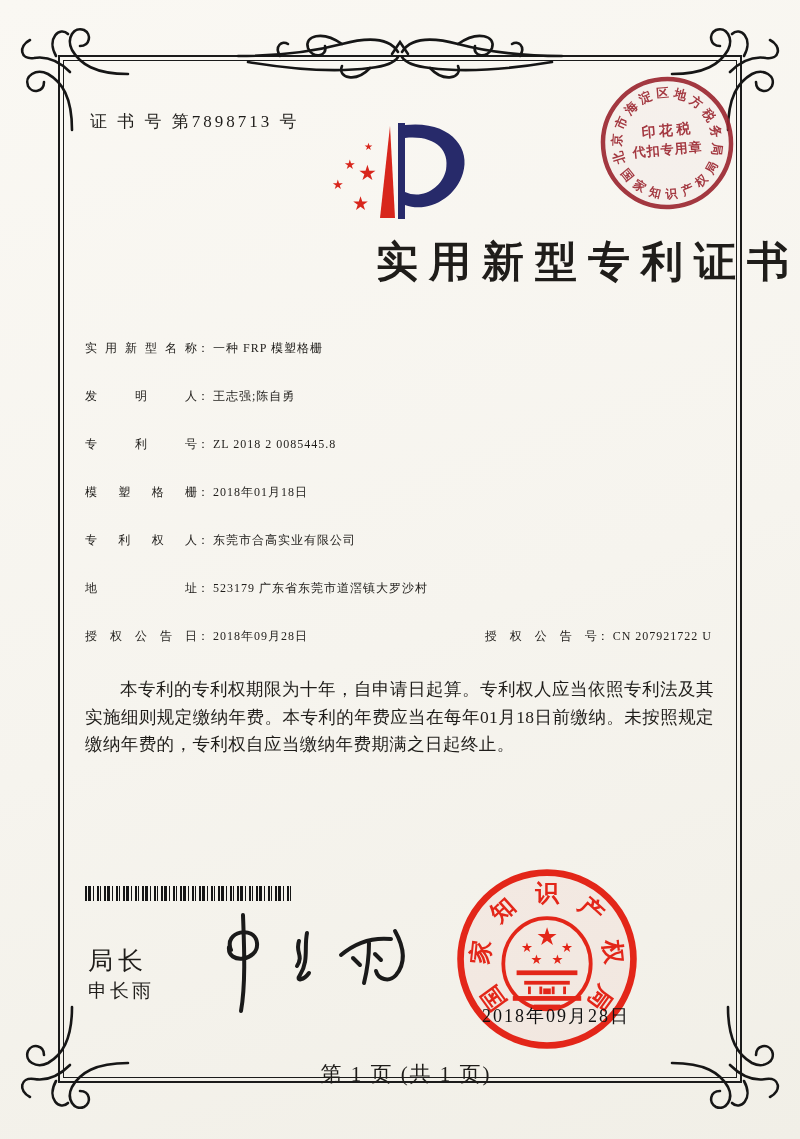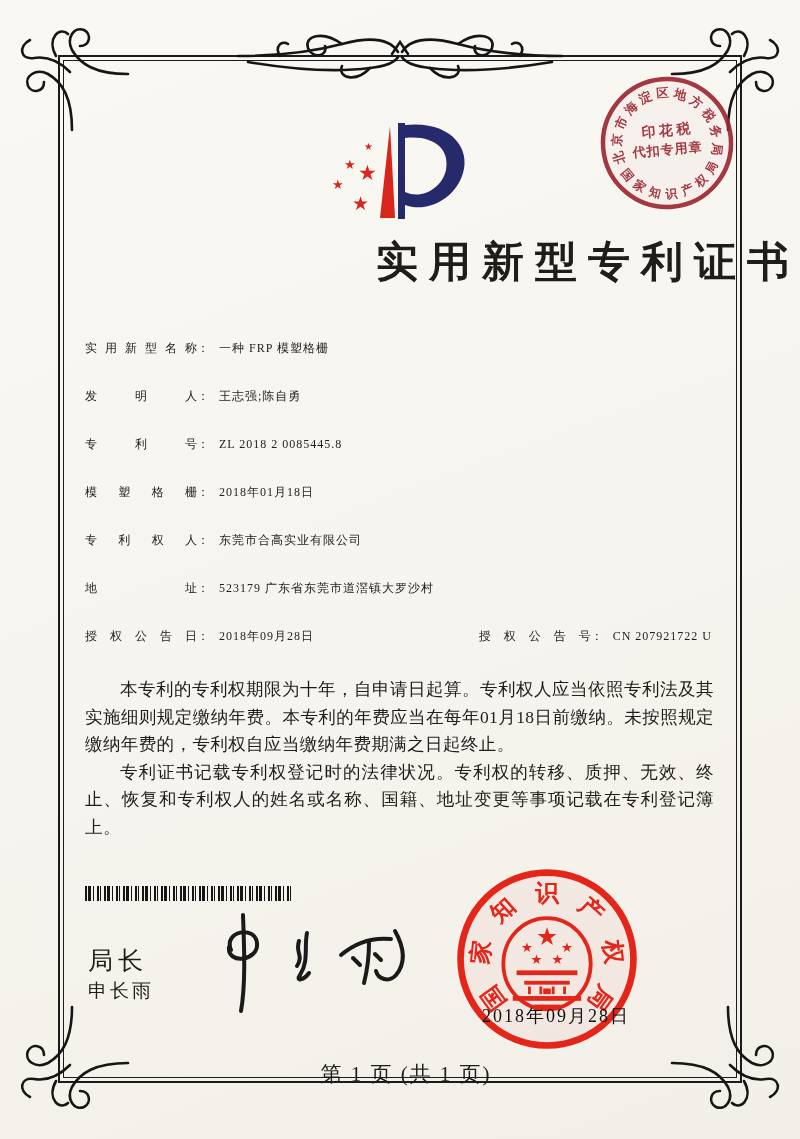--- a/index.html
+++ b/index.html
@@ -15,21 +15,21 @@
   .cert-no{position:absolute;left:90px;top:110px;font-size:17px;letter-spacing:3px;}
   .logo{position:absolute;left:318px;top:116px;width:164px;height:110px;}
   .logo .star{position:absolute;color:#d8261c;line-height:1;font-family:"DejaVu Sans",sans-serif;}
   .title{position:absolute;left:0;right:0;top:234px;margin:0;text-align:right;
     font-size:42px;font-weight:700;letter-spacing:11px;text-indent:11px;}
   .taxstamp{position:absolute;left:592px;top:68px;transform:rotate(-5deg);opacity:.92;}
   .fields{position:absolute;left:85px;top:340px;right:88px;font-size:12px;}
   .frow{display:flex;align-items:baseline;height:20px;margin-bottom:28px;white-space:nowrap;}
   .flabel{display:inline-block;width:112px;text-align:justify;text-align-last:justify;}
   .colon{margin:0 2px 0 0;}
-  .fvalue{margin-left:8px;letter-spacing:1px;}
+  .fvalue{margin-left:2px;letter-spacing:1px;}
   .grant-no{margin-left:auto;display:flex;align-items:baseline;}
   .body-text{position:absolute;left:85px;right:86px;top:676px;font-size:17.5px;
     line-height:27.5px;text-align:justify;letter-spacing:.4px;}
   .body-text p{margin:0;text-indent:2em;}
   .barcode{position:absolute;left:85px;top:886px;width:207px;height:15px;
     background-image:repeating-linear-gradient(90deg,
       #151515 0 2px,transparent 2px 3px,#151515 3px 6px,transparent 6px 8px,
       #151515 8px 9px,transparent 9px 12px,#151515 12px 14px,transparent 14px 15px,
       #151515 15px 16px,transparent 16px 19px);}
   .sig-title{position:absolute;left:88px;top:944px;font-size:25px;letter-spacing:5px;}
@@ -82,20 +82,21 @@
     <g transform="translate(360,0) scale(-1,1)">
       <path class="orn-stroke" d="M18,40 C60,40 92,36 122,28 C152,20 170,23 178,36"></path>
       <path class="orn-stroke" d="M122,28 C102,14 84,20 88,32 C92,43 108,41 105,30"></path>
       <path class="orn-stroke" d="M28,46 C70,53 112,57 150,52 C168,50 175,46 178,41"></path>
       <path class="orn-stroke" d="M150,52 C136,67 117,62 122,50"></path>
       <path class="orn-stroke" d="M60,40 C54,30 62,24 68,28"></path>
     </g>
     <path class="orn-stroke" d="M172,38 L180,26 L188,38"></path>
   </svg>
 
+  <div class="cert-no">证 书 号 第7898713 号</div>
 
   <div class="logo">
     <svg width="164" height="110" viewBox="0 0 164 110">
       <polygon points="72,10 62,102 77,102" fill="#d8261c"></polygon>
       <rect x="80" y="7" width="7" height="96" fill="#272a6a"></rect>
       <path d="M87,9 C132,4 153,32 145,57 C137,84 108,97 87,89 L87,76 C104,84 124,72 128,54 C132,33 116,19 87,22 Z" fill="#272a6a"></path>
     </svg>
     <span class="star" style="left:46px;top:26px;font-size:10px">★</span>
     <span class="star" style="left:26px;top:42px;font-size:13px">★</span>
     <span class="star" style="left:40px;top:47px;font-size:21px">★</span>
@@ -167,21 +168,20 @@
       <span class="grant-no">
         <span class="flabel">授权公告号</span>
           <span class="colon">：</span>
         <span class="fvalue">CN 207921722 U</span>
       </span>
     </div>
   </div>
 
   <div class="body-text">
     <p>本专利的专利权期限为十年，自申请日起算。专利权人应当依照专利法及其实施细则规定缴纳年费。本专利的年费应当在每年01月18日前缴纳。未按照规定缴纳年费的，专利权自应当缴纳年费期满之日起终止。</p>
-    <p>专利证书记载专利权登记时的法律状况。专利权的转移、质押、无效、终止、恢复和专利权人的姓名或名称、国籍、地址变更等事项记载在专利登记簿上。</p>
   </div>
 
   <div class="barcode"></div>
 
   <div class="sig-title">局长</div>
   <div class="sig-name">申长雨</div>
 
   <svg class="signature" width="210" height="115" viewBox="0 0 210 115">
     <g fill="none" stroke="#1a1a1a" stroke-width="4" stroke-linecap="round">
       <path d="M28,47 C20,28 52,22 54,40 C56,58 24,62 26,44"></path>

